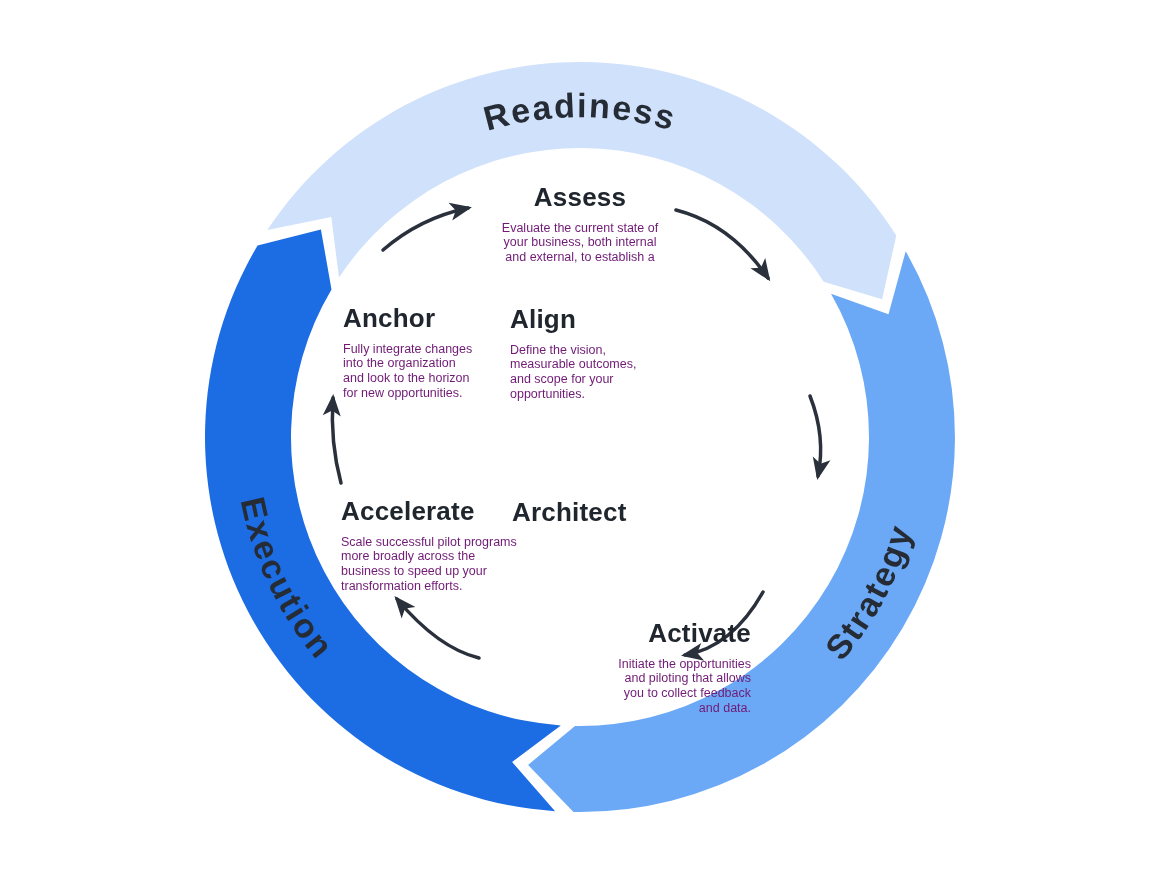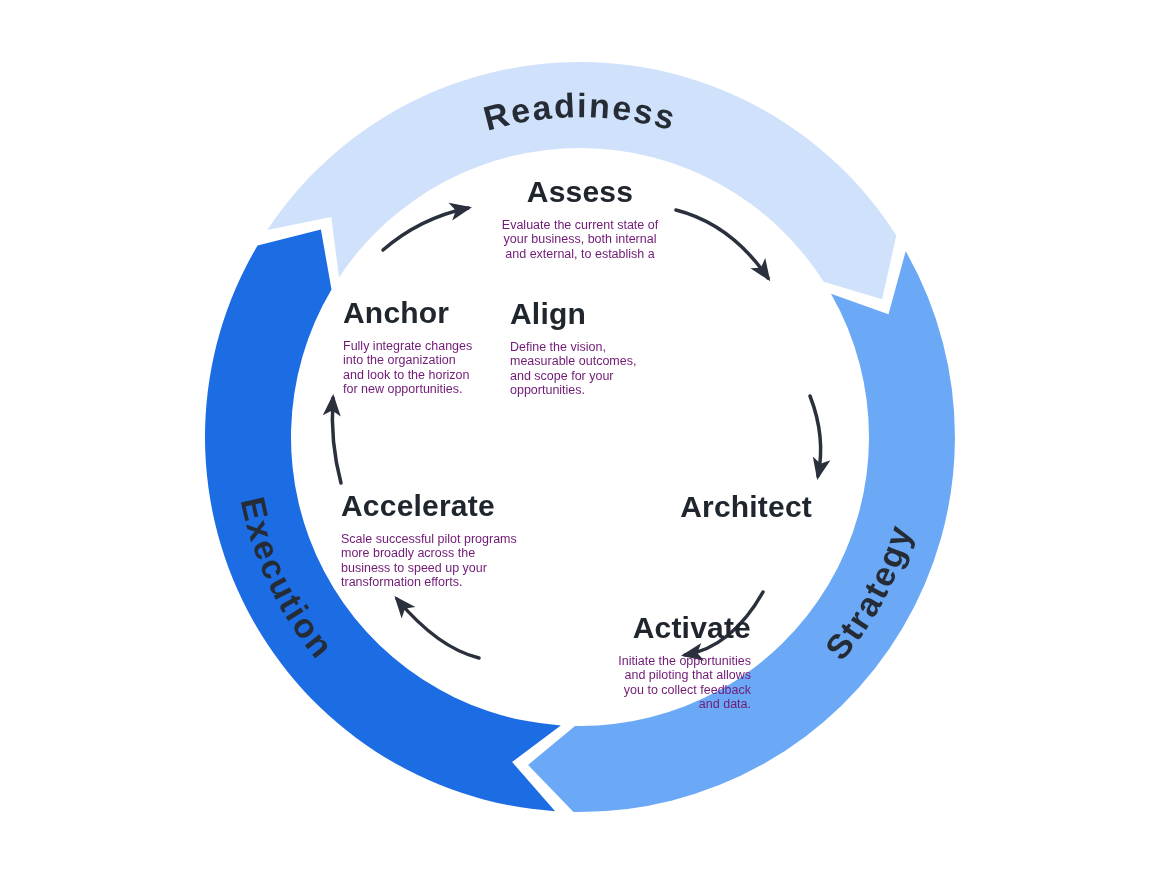--- a/index.html
+++ b/index.html
@@ -15,36 +15,36 @@
 
   .arc-label {
     font-family: "Liberation Sans", sans-serif;
     font-size: 34px;
     font-weight: 700;
     letter-spacing: 2px;
   }
 
   .step { position: absolute; }
   .step-title {
-    font-size: 30px;
+    font-size: 26px;
     font-weight: 700;
     color: #20262e;
     letter-spacing: 0.2px;
     line-height: 1.15;
-    margin: 0 0 8px 0;
+    margin: 8px 0 8px 0;
   }
   .dline {
     font-size: 12.5px;
     line-height: 14.6px;
     color: #701a75;
   }
 
   .s-assess     { left: 410px; top: 175px; width: 340px; text-align: center; }
   .s-align      { left: 510px; top: 297px; width: 300px; text-align: left; }
-  .s-architect  { left: 512px; top: 490px; width: 300px; text-align: right; }
+  .s-architect  { left: 512px; top: 490px; width: 300px; text-align: left; }
   .s-activate   { left: 411px; top: 611px; width: 340px; text-align: right; }
   .s-accelerate { left: 341px; top: 489px; width: 300px; text-align: left; }
   .s-anchor     { left: 343px; top: 296px; width: 300px; text-align: left; }
 </style>
 </head>
 <body>
 
 <div class="canvas">
 
   <svg width="1160" height="870" viewBox="0 0 1160 870">

